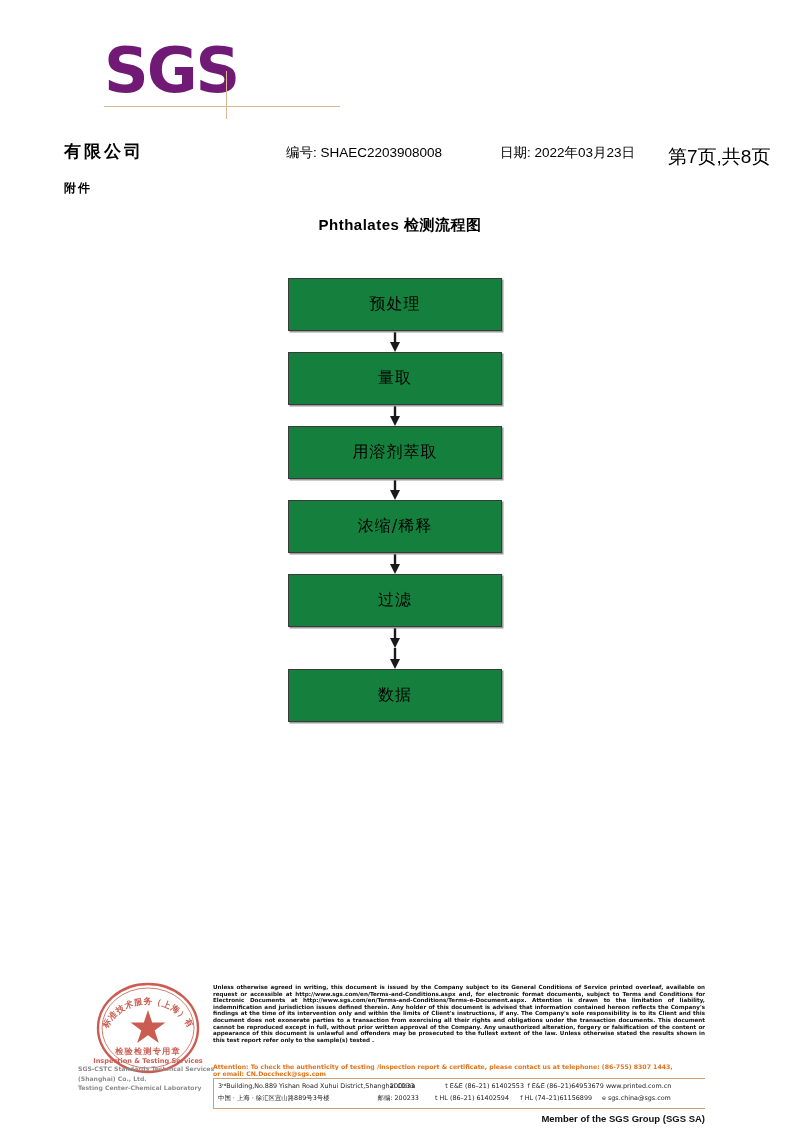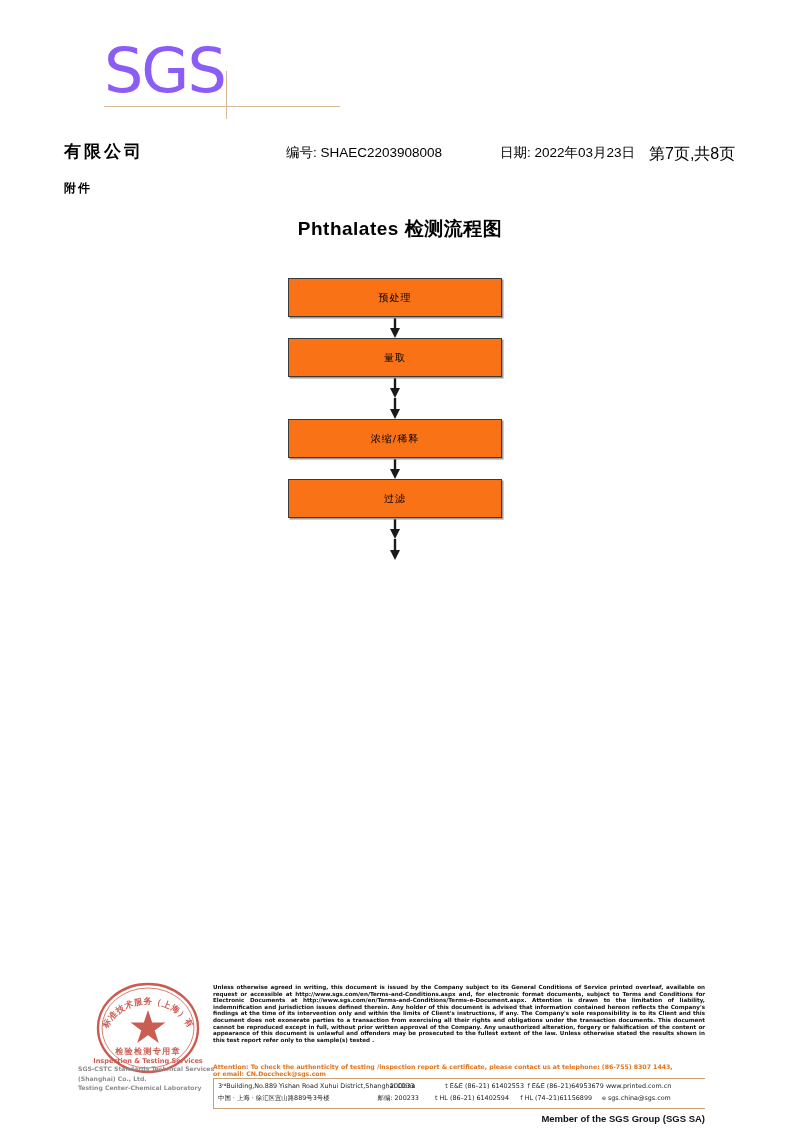--- a/index.html
+++ b/index.html
@@ -19,24 +19,24 @@
   
   .logo-block {
     position: absolute;
     left: 104px;
     top: 38px;
     width: 260px;
     height: 84px;
   }
   .logo-text {
     font-family: "DejaVu Sans", "Liberation Sans", sans-serif;
-    font-weight: normal;
+    font-weight: bold;
     font-size: 62px;
     letter-spacing: -2px;
-    color: #8b5cf6;
+    color: #701a75;
     line-height: 66px;
     margin: 0;
     padding: 0;
   }
   .logo-rule {
     position: absolute;
     left: 0px;
     top: 68px;
     width: 236px;
     height: 1px;
@@ -77,66 +77,66 @@
   }
   .doc-date {
     position: absolute;
     left: 436px;
     top: 4px;
     font-size: 13.5px;
     white-space: nowrap;
   }
   .doc-page {
     position: absolute;
-    left: 585px;
+    left: 604px;
     top: 4px;
-    font-size: 16px;
+    font-size: 19px;
     white-space: nowrap;
   }
   .doc-attach {
     position: absolute;
     left: 64px;
     top: 180px;
     font-size: 12px;
     font-weight: bold;
     letter-spacing: 2px;
     font-family: Liberation Serif, serif;
   }
 
   
   .flow-title {
     position: absolute;
     left: 0px;
     top: 216px;
     width: 800px;
     text-align: center;
-    font-size: 19px;
+    font-size: 15px;
     font-weight: bold;
     letter-spacing: 0.5px;
   }
   .flow {
     position: absolute;
     left: 288px;
     top: 278px;
     width: 214px;
   }
   .flow-row {
     position: relative;
   }
   .flow-box {
     box-sizing: border-box;
     width: 214px;
-    height: 39px;
+    height: 53px;
     border: 1px solid #3a3a3a;
     box-shadow: 1.5px 1.5px 0 0 #9a9a9a;
     display: flex;
     align-items: center;
     justify-content: center;
-    background: #f97316;
-    font-size: 10px;
+    background: #15803d;
+    font-size: 16px;
     letter-spacing: 1px;
     font-family: "DejaVu Serif", "Liberation Serif", serif;
   }
   .flow-arrow {
     width: 214px;
     height: 21px;
     display: block;
   }
 
   
@@ -284,20 +284,23 @@
   </svg>
 
   <div class="flow-row">
     <div class="flow-box">量取</div>
   </div>
   <svg class="flow-arrow" viewBox="0 0 214 21">
     <line x1="107" y1="0" x2="107" y2="13" stroke="#1a1a1a" stroke-width="2.4"></line>
     <polygon points="107,21 102,11 112,11" fill="#1a1a1a"></polygon>
   </svg>
 
+  <div class="flow-row">
+    <div class="flow-box">用溶剂萃取</div>
+  </div>
   <svg class="flow-arrow" viewBox="0 0 214 21">
     <line x1="107" y1="0" x2="107" y2="13" stroke="#1a1a1a" stroke-width="2.4"></line>
     <polygon points="107,21 102,11 112,11" fill="#1a1a1a"></polygon>
   </svg>
 
   <div class="flow-row">
     <div class="flow-box">浓缩/稀释</div>
   </div>
   <svg class="flow-arrow" viewBox="0 0 214 21">
     <line x1="107" y1="0" x2="107" y2="13" stroke="#1a1a1a" stroke-width="2.4"></line>
@@ -310,20 +313,23 @@
   <svg class="flow-arrow" viewBox="0 0 214 21">
     <line x1="107" y1="0" x2="107" y2="13" stroke="#1a1a1a" stroke-width="2.4"></line>
     <polygon points="107,21 102,11 112,11" fill="#1a1a1a"></polygon>
   </svg>
 
   <svg class="flow-arrow" viewBox="0 0 214 21">
     <line x1="107" y1="0" x2="107" y2="13" stroke="#1a1a1a" stroke-width="2.4"></line>
     <polygon points="107,21 102,11 112,11" fill="#1a1a1a"></polygon>
   </svg>
 
+  <div class="flow-row">
+    <div class="flow-box">数据</div>
+  </div>
 
 </div>
 
 <div class="footer">
 
   <div class="seal-wrap">
     <svg class="seal-svg" width="112" height="100" viewBox="0 0 112 100">
       <g opacity="0.82">
         <ellipse cx="56" cy="50" rx="50" ry="44" fill="none" stroke="#c0392b" stroke-width="2.4"></ellipse>
         <ellipse cx="56" cy="50" rx="46" ry="40" fill="none" stroke="#c0392b" stroke-width="0.8"></ellipse>

